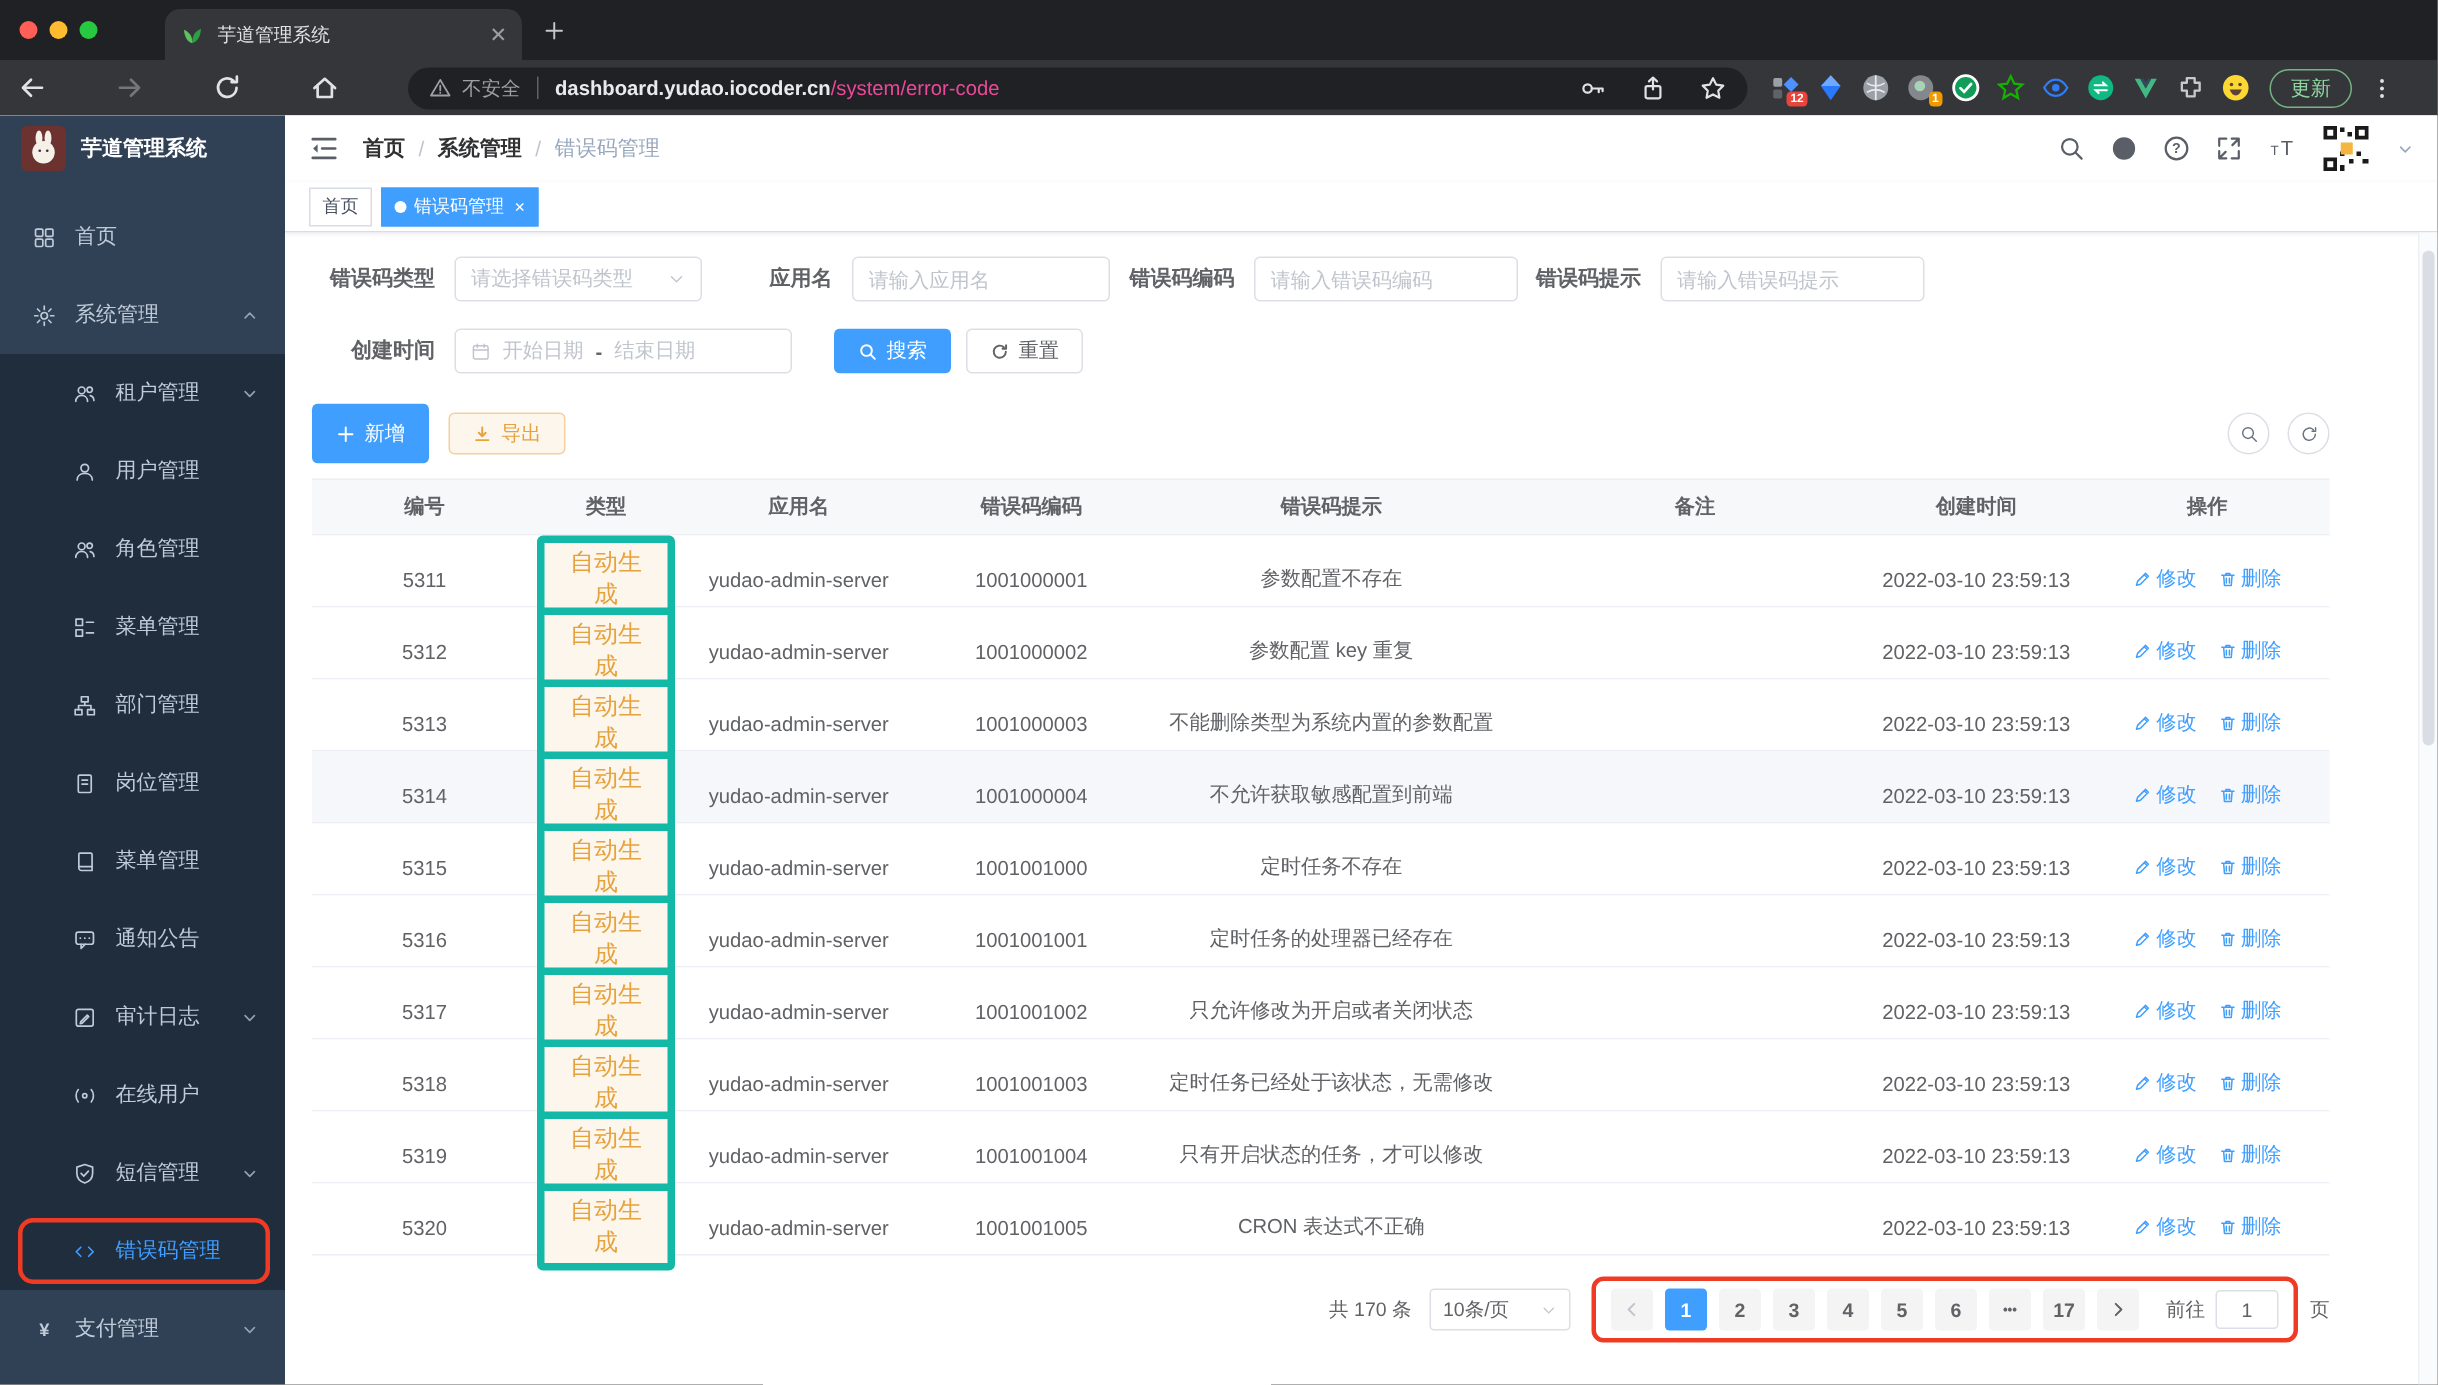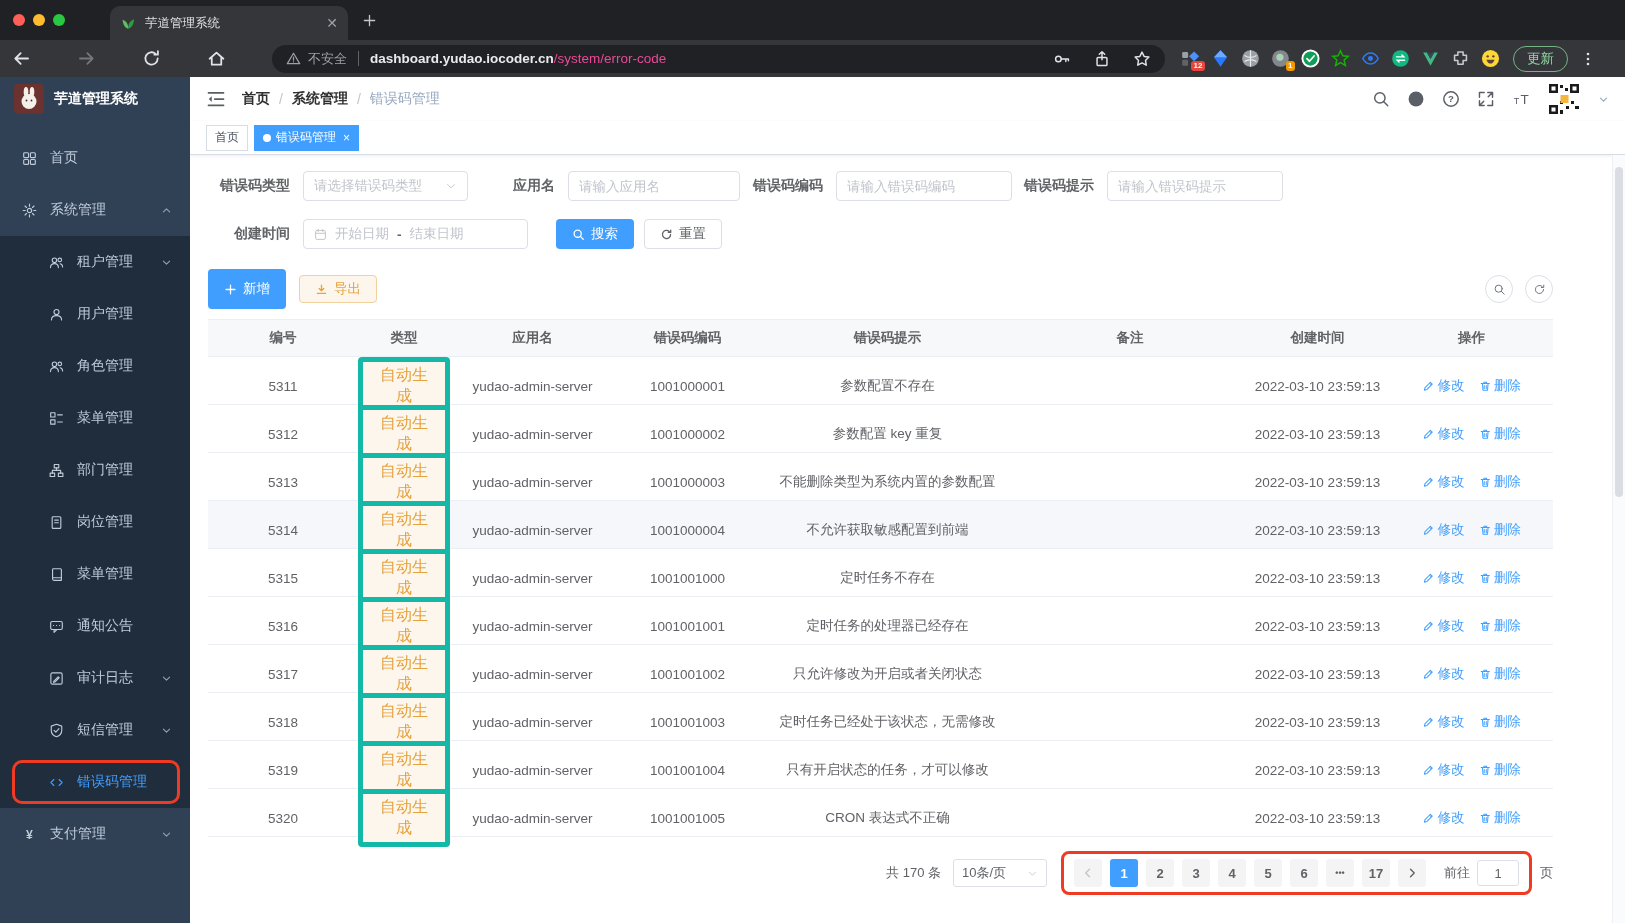--- a/index.html
+++ b/index.html
@@ -385,20 +385,27 @@
                 <rect x="2" y="2" width="12" height="12" rx="1.5"></rect>
                 <path d="M5.2 10.8l4.6-4.6 1 1-4.6 4.6-1.4.4z"></path>
               </svg>
               <span>审计日志</span>
               <svg class="ic caret" viewBox="0 0 16 16">
                 <path d="M3.5 6l4.5 4.5L12.5 6"></path>
               </svg>
             </div>
             <div class="mi">
               <svg class="ic " viewBox="0 0 16 16">
+                <path d="M3.4 3.6c-2.1 2.6-2.1 6.2 0 8.8M12.6 3.6c2.1 2.6 2.1 6.2 0 8.8"></path>
+                <circle cx="8" cy="8" r="1.5"></circle>
+              </svg>
+              <span>在线用户</span>
+            </div>
+            <div class="mi">
+              <svg class="ic " viewBox="0 0 16 16">
                 <path d="M8 1.4l5.6 1.9v4.4c0 3.4-2.3 5.9-5.6 6.9-3.3-1-5.6-3.5-5.6-6.9V3.3z"></path>
                 <path d="M5.4 7.8l1.9 1.9 3.3-3.6"></path>
               </svg>
               <span>短信管理</span>
               <svg class="ic caret" viewBox="0 0 16 16">
                 <path d="M3.5 6l4.5 4.5L12.5 6"></path>
               </svg>
             </div>
             <div class="mi active">
               <svg class="ic " viewBox="0 0 16 16">

